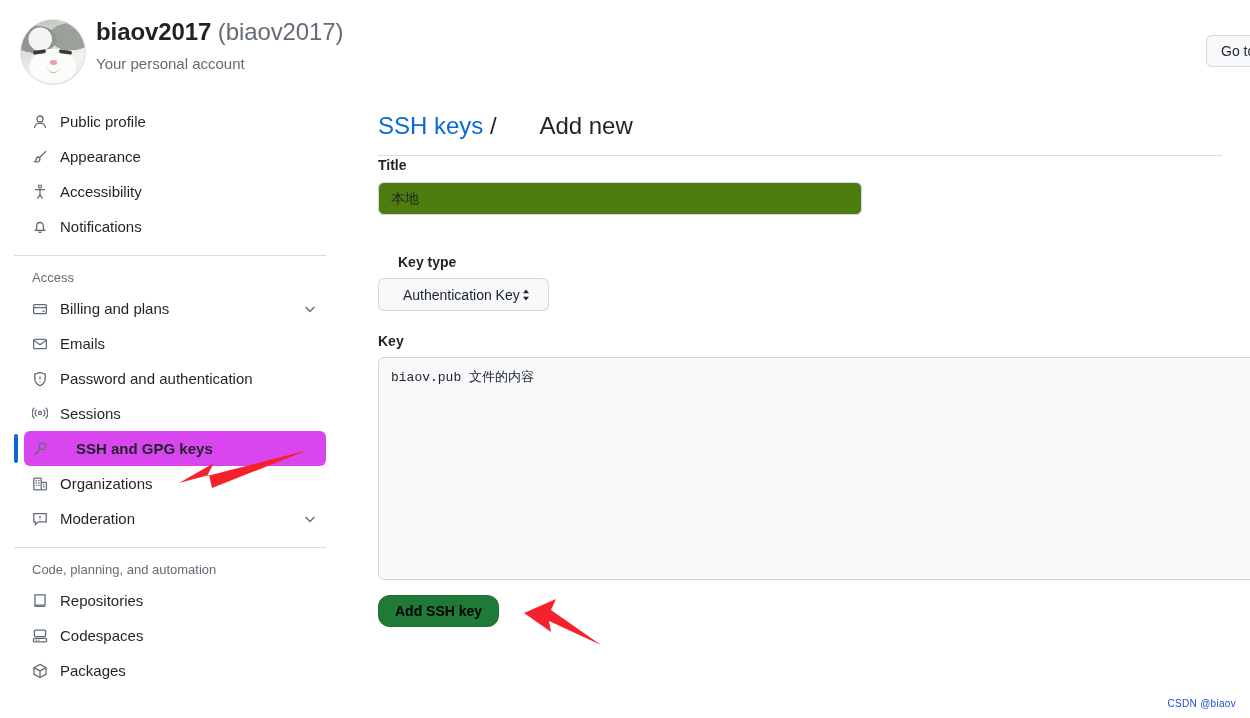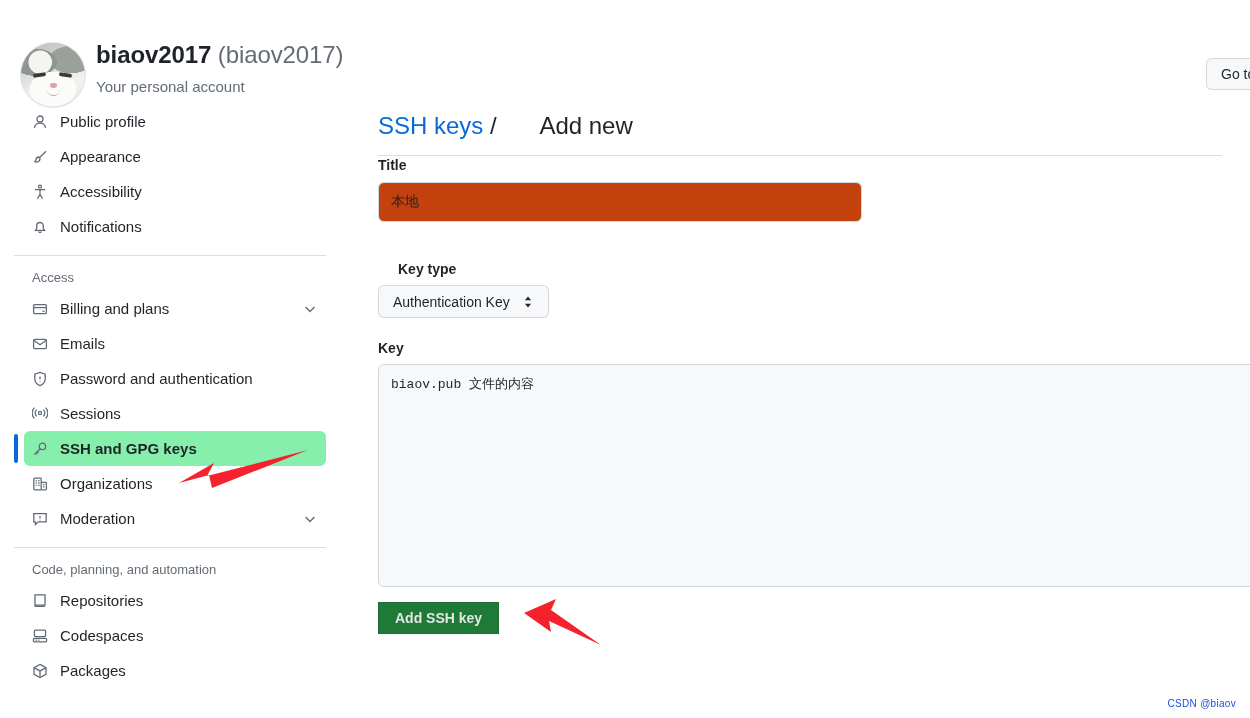--- a/index.html
+++ b/index.html
@@ -13,21 +13,21 @@
     font-family: "Liberation Sans", "DejaVu Sans", sans-serif;
     color: #1f2328;
     overflow: hidden;
     position: relative;
   }
 
   
   #account-header {
     position: absolute;
     left: 0; top: 0;
-    width: 1236px; height: 100px; margin-top: 23px;
+    width: 1236px; height: 100px;
   }
   #avatar {
     position: absolute;
     left: 20px; top: 19px;
     width: 66px; height: 66px;
     border-radius: 50%;
     overflow: hidden;
     background: #cfd3d6;
     border: 1px solid #e3e5e8;
     box-sizing: border-box;
@@ -129,22 +129,23 @@
     color: #636c76;
   }
   .nav-item .nav-icon svg { display: block; }
   .nav-item .nav-label { white-space: nowrap; }
   .nav-item .nav-chevron {
     margin-left: auto;
     width: 16px; height: 16px;
     color: #636c76;
   }
   .nav-item.selected {
-    background: #86efac;
+    background: #d946ef;
     font-weight: 600;
+    gap: 16px;
   }
   .nav-item.selected::before {
     content: "";
     position: absolute;
     left: -10px; top: 3px;
     width: 4px; height: 29px;
     background: #0969da;
     border-radius: 6px;
   }
   .nav-divider {
@@ -185,41 +186,41 @@
   .field-label {
     font-size: 14px;
     font-weight: 600;
     color: #1f2328;
   }
   #label-title { margin-top: 21px; }
   #title-input {
     display: block;
     margin-top: 8px;
     width: 484px;
-    height: 40px;
+    height: 33px;
     padding: 5px 12px;
     box-sizing: border-box;
     font-family: "Liberation Sans", "DejaVu Sans", sans-serif;
     font-size: 14px;
     color: #1f2328;
-    background: #c2410c;
+    background: #4d7c0f;
     border: 1px solid #d0d7de;
     border-radius: 6px;
     outline: none;
   }
   #label-keytype { margin-top: 39px; display: block; padding-left: 20px; }
   #keytype-select {
     position: relative;
     margin-top: 8px;
     width: 171px;
     height: 33px;
     box-sizing: border-box;
     display: flex;
     align-items: center;
-    padding: 0 14px;
+    padding: 0 24px;
     background: #f6f8fa;
     border: 1px solid rgba(31,35,40,0.15);
     border-radius: 6px;
     font-size: 14px;
     color: #1f2328;
     cursor: pointer;
   }
   #keytype-select .sel-value { white-space: nowrap; }
   #keytype-select .sel-arrows {
     margin-left: auto;
@@ -244,22 +245,22 @@
     resize: both;
     outline: none;
   }
   #add-key-button {
     display: block;
     margin-top: 15px;
     height: 32px;
     padding: 0 16px;
     background: #1f7a38;
     border: 1px solid rgba(31,35,40,0.15);
-    border-radius: 0;
-    color: #e5e5e5;
+    border-radius: 12px;
+    color: #000000;
     font-family: "Liberation Sans", "DejaVu Sans", sans-serif;
     font-size: 14px;
     font-weight: 600;
     cursor: pointer;
   }
 
   
   #annotations {
     position: absolute;
     left: 0; top: 0;

